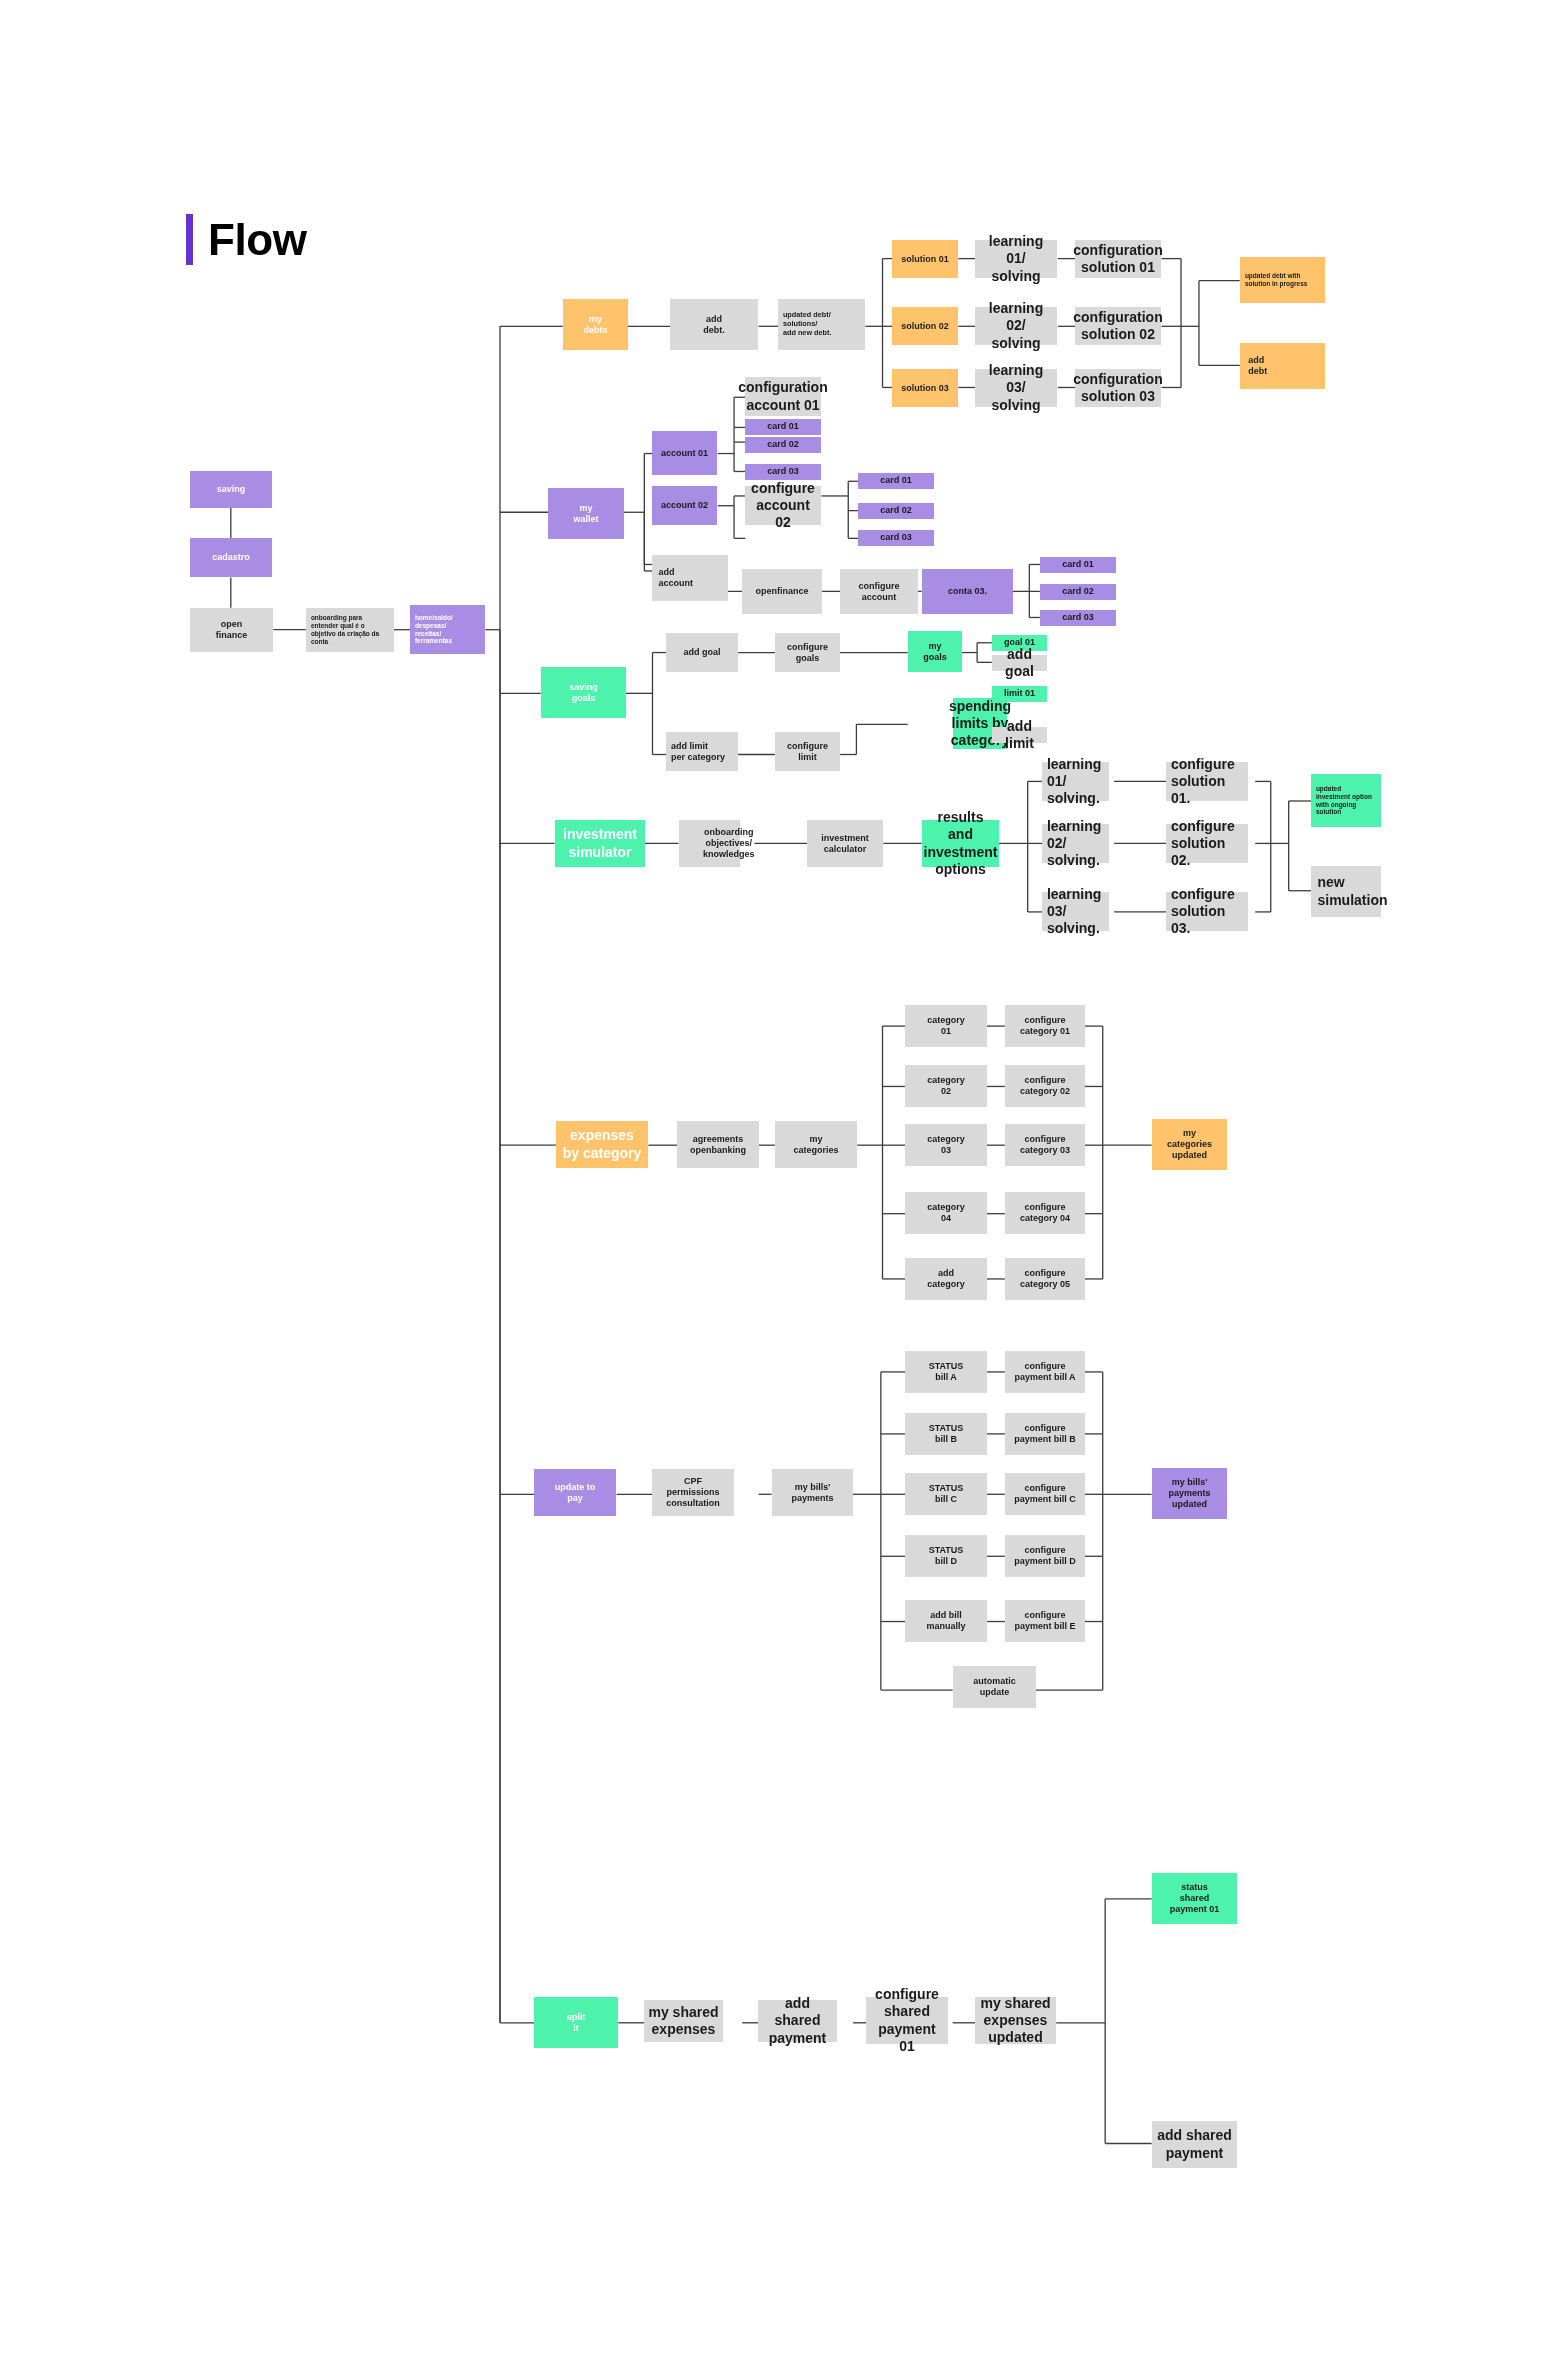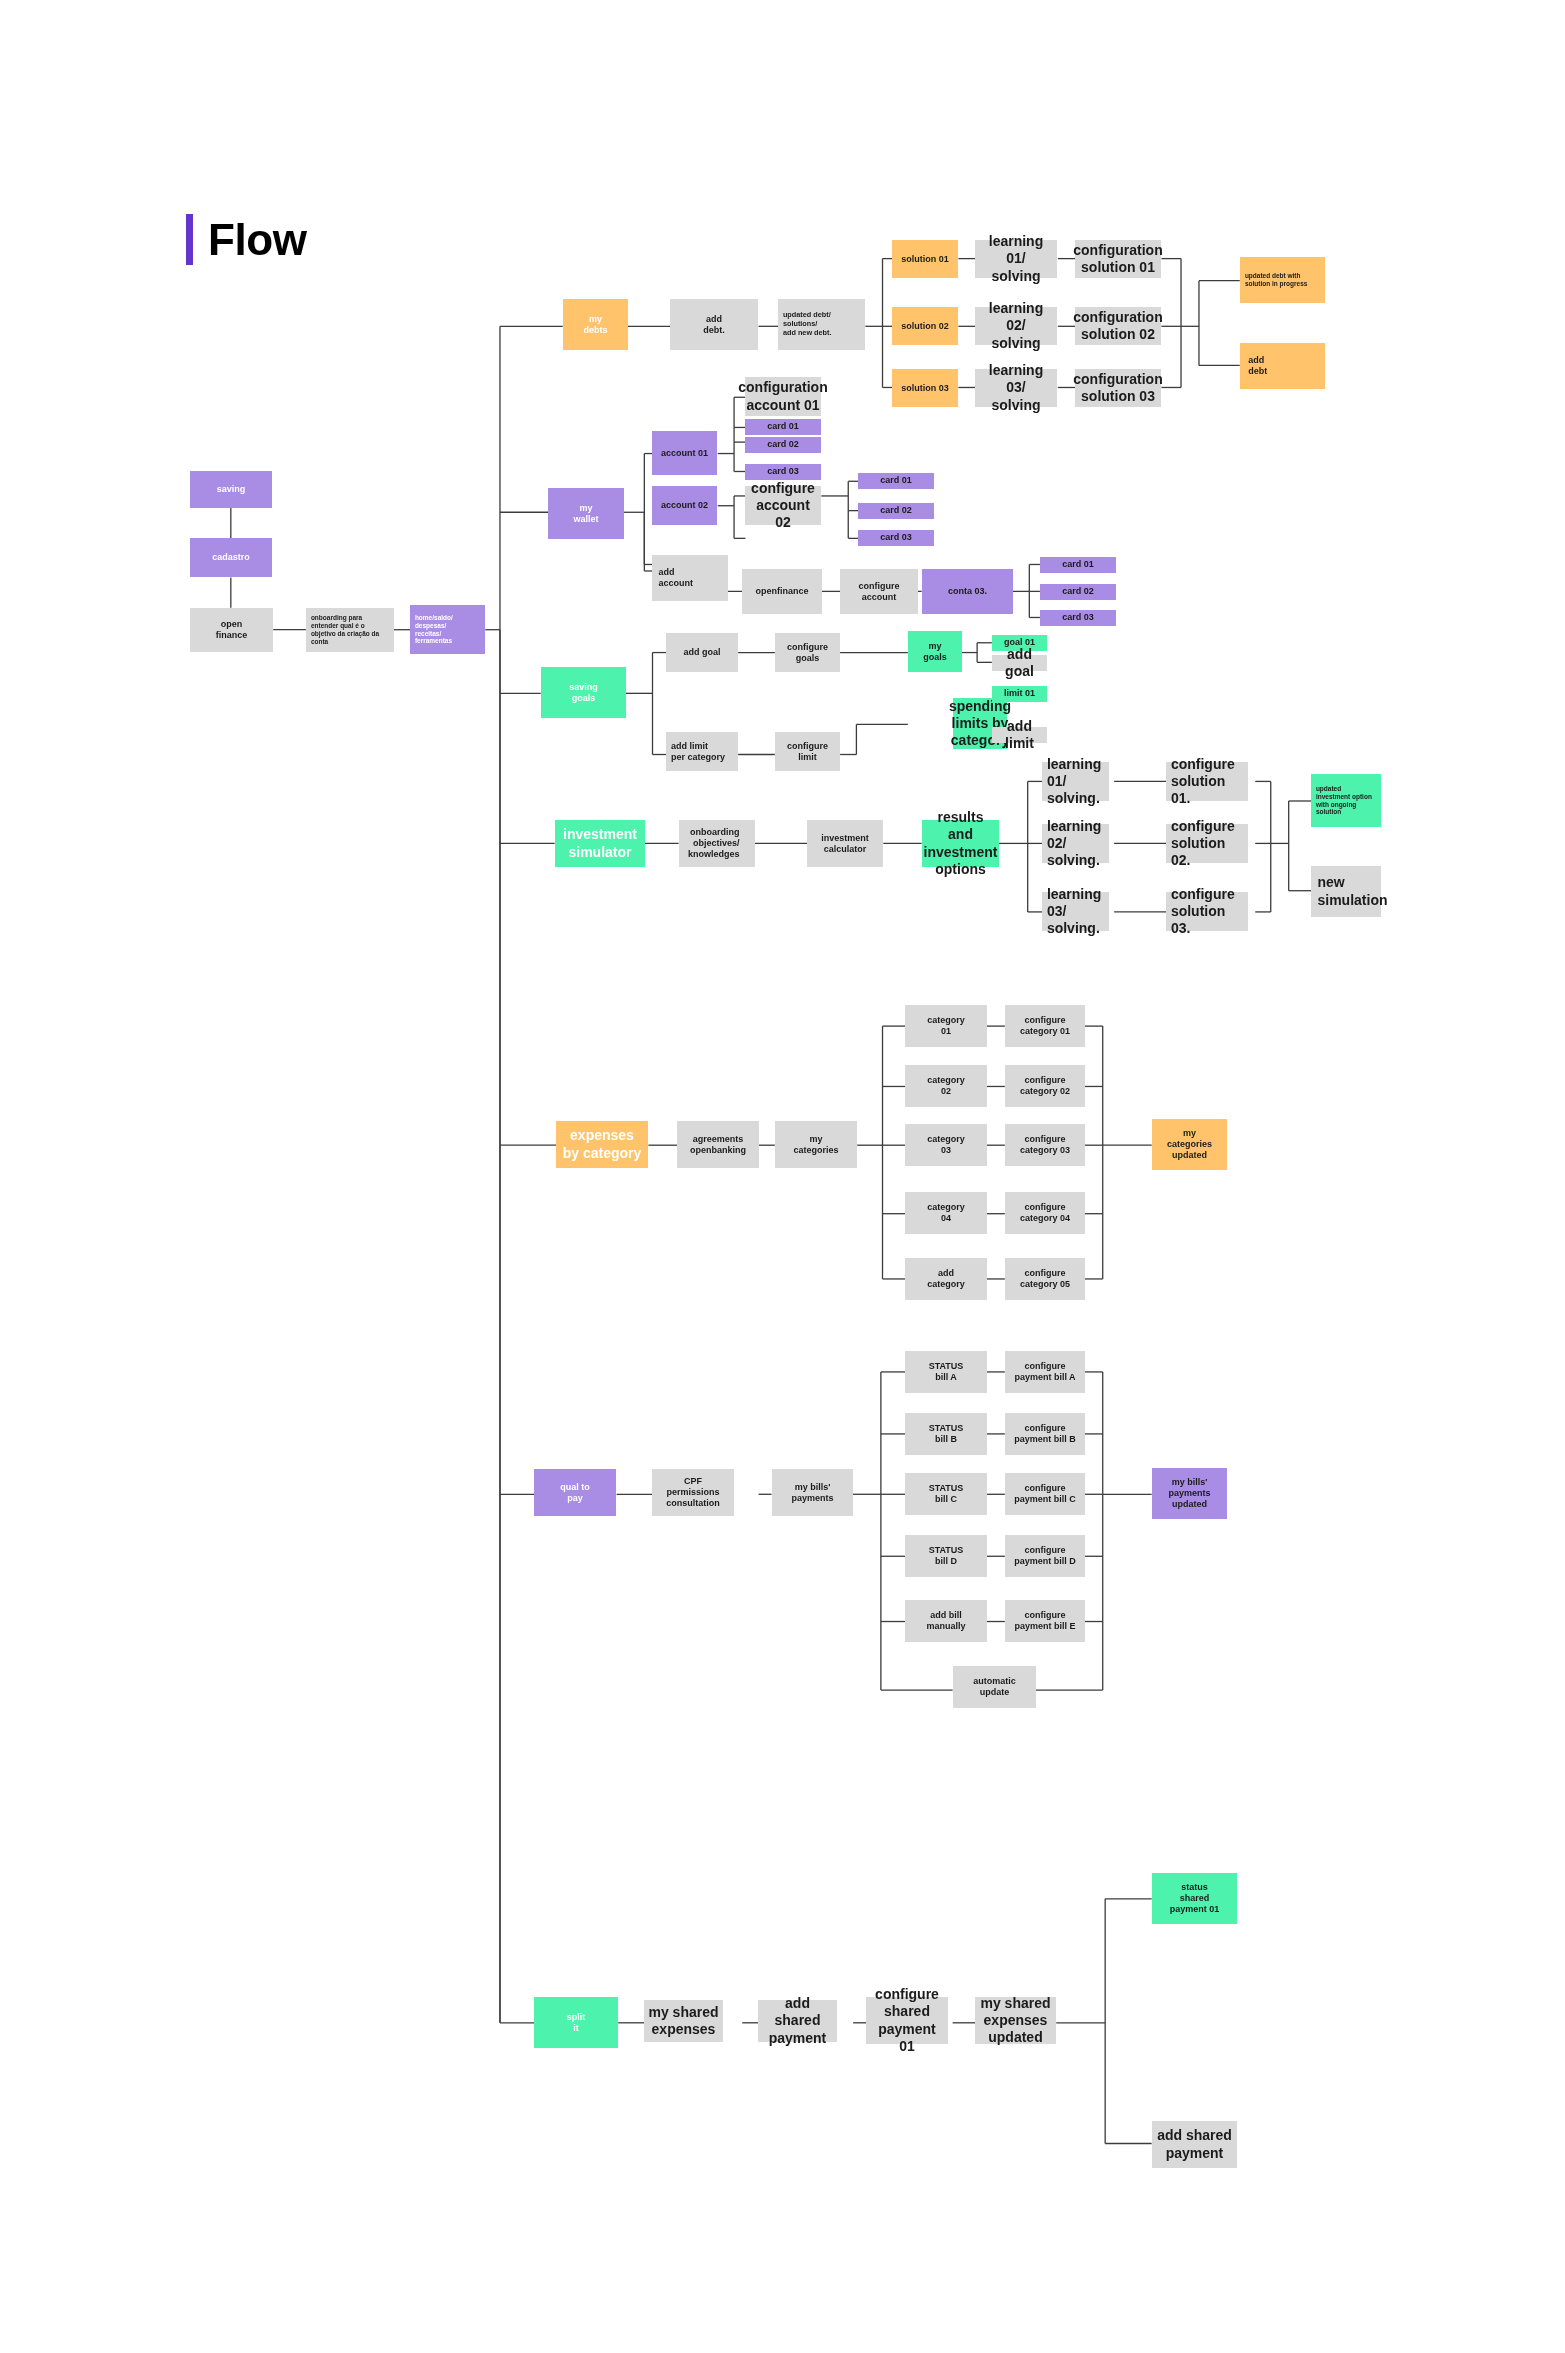--- a/index.html
+++ b/index.html
@@ -352,21 +352,21 @@
   <div class="node green f10" style="left:908px;top:698px;width:54px;height:51px;margin-left:45px;">spending
 limits by
 category</div>
 
   <div class="node green f11" style="left:992px;top:686px;width:55px;height:15.5px;">limit 01</div>
   <div class="node grey f10" style="left:992px;top:727px;width:55px;height:15.5px;">add limit</div>
 
   <div class="node green white-text f10" style="left:555px;top:820px;width:90px;height:47px;">investment
 simulator</div>
 
-  <div class="node grey f11" style="left:679px;top:820px;width:76px;height:47px;justify-content:flex-start;text-align:right;padding-left:9px;">onboarding
+  <div class="node grey f11" style="left:679px;top:820px;width:61px;height:47px;justify-content:flex-start;text-align:center;padding-left:24px;">onboarding
 objectives/
 knowledges</div>
 
   <div class="node grey f11" style="left:807px;top:820px;width:76px;height:47px;">investment
 calculator</div>
 
   <div class="node green f10" style="left:922px;top:820px;width:77px;height:47px;">results and
 investment
 options</div>
 
@@ -417,21 +417,21 @@
 category 03</div>
   <div class="node grey f11" style="left:1005px;top:1192px;width:80px;height:42px;">configure
 category 04</div>
   <div class="node grey f11" style="left:1005px;top:1258px;width:80px;height:42px;">configure
 category 05</div>
 
   <div class="node orange f11" style="left:1152px;top:1119px;width:75px;height:51px;">my
 categories
 updated</div>
 
-  <div class="node purple white-text f11" style="left:534px;top:1469px;width:82px;height:47px;">qual to
+  <div class="node purple white-text f11" style="left:534px;top:1469px;width:82px;height:47px;">update to
 pay</div>
 
   <div class="node grey f11" style="left:652px;top:1469px;width:82px;height:47px;">CPF
 permissions
 consultation</div>
 
   <div class="node grey f11" style="left:772px;top:1469px;width:81px;height:47px;">my bills'
 payments</div>
 
   <div class="node grey f11" style="left:905px;top:1351px;width:82px;height:42px;">STATUS

